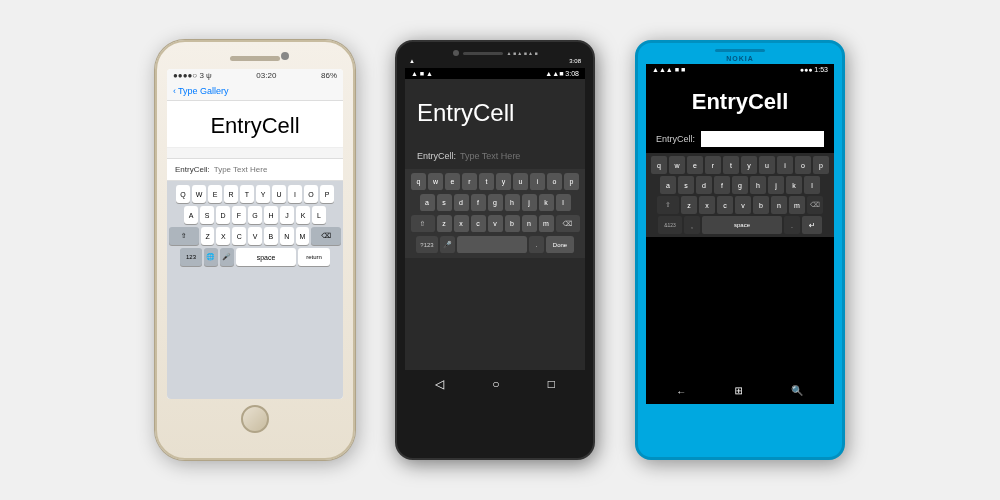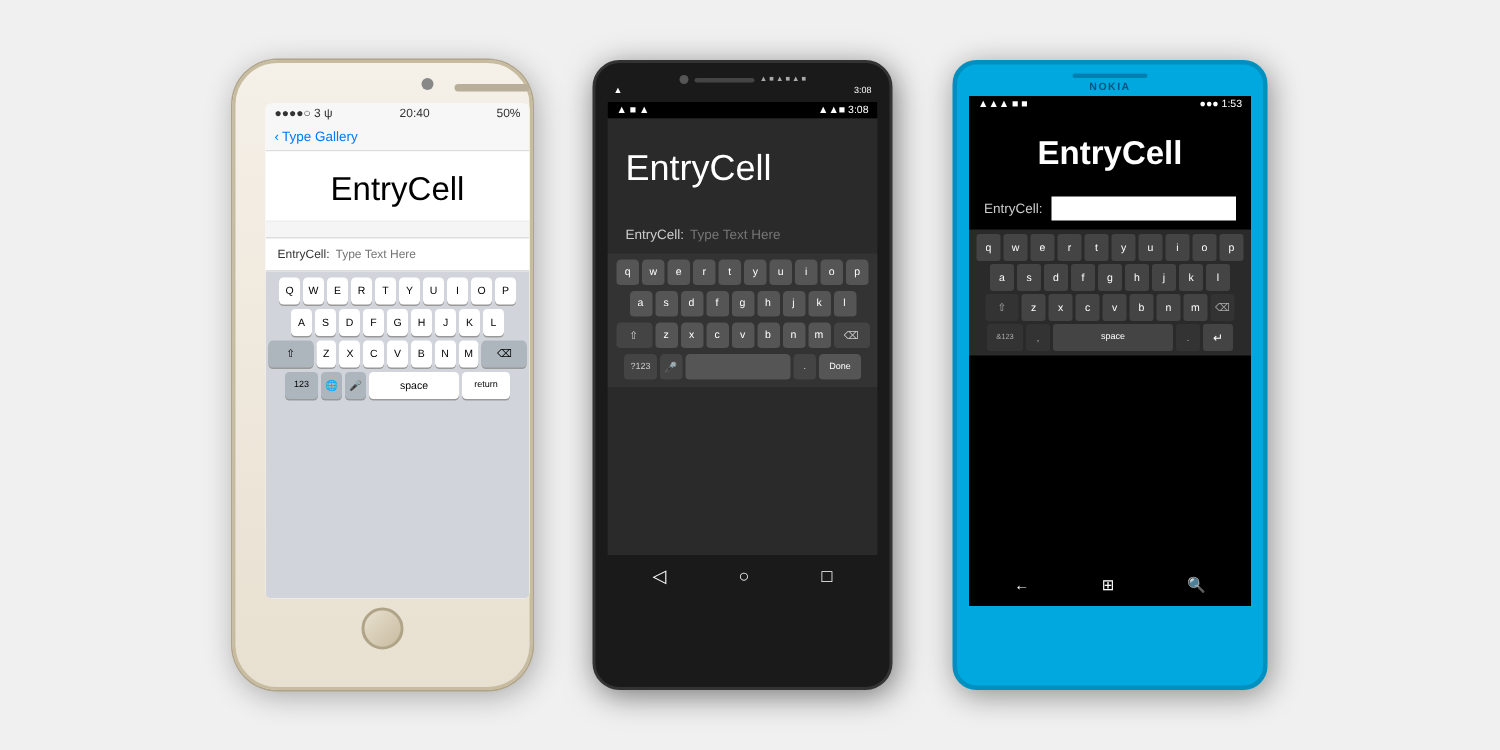--- a/index.html
+++ b/index.html
@@ -19,21 +19,21 @@
     .ios-phone {
       width: 200px;
       height: 420px;
       background: linear-gradient(180deg, #f5f0e8 0%, #e8e0d0 100%);
       border-radius: 30px;
       border: 2px solid #c8bca0;
       box-shadow: 0 0 0 1px #b0a488, 2px 4px 20px rgba(0,0,0,0.3);
       position: relative;
       display: flex;
       flex-direction: column;
-      align-items: flex-end;
+      align-items: center;
     }
     .ios-speaker {
       width: 50px;
       height: 5px;
       background: #b8ae9a;
       border-radius: 3px;
       margin-top: 14px;
     }
     .ios-camera {
       position: absolute;
@@ -423,22 +423,22 @@
   </style>
 </head>
 <body>
 
 <div class="ios-phone">
   <div class="ios-speaker"></div>
   <div class="ios-camera"></div>
   <div class="ios-screen">
     <div class="ios-status-bar">
       <span>●●●●○ 3 ψ</span>
-      <span>20:40</span>
-      <span>50%</span>
+      <span>03:20</span>
+      <span>86%</span>
     </div>
     <div class="ios-nav-bar">
       <div class="ios-back-btn">
         <span>‹</span>
         <span>Type Gallery</span>
       </div>
     </div>
     <div class="ios-content">
       <div class="ios-title-area">
         <div class="ios-title">EntryCell</div>

